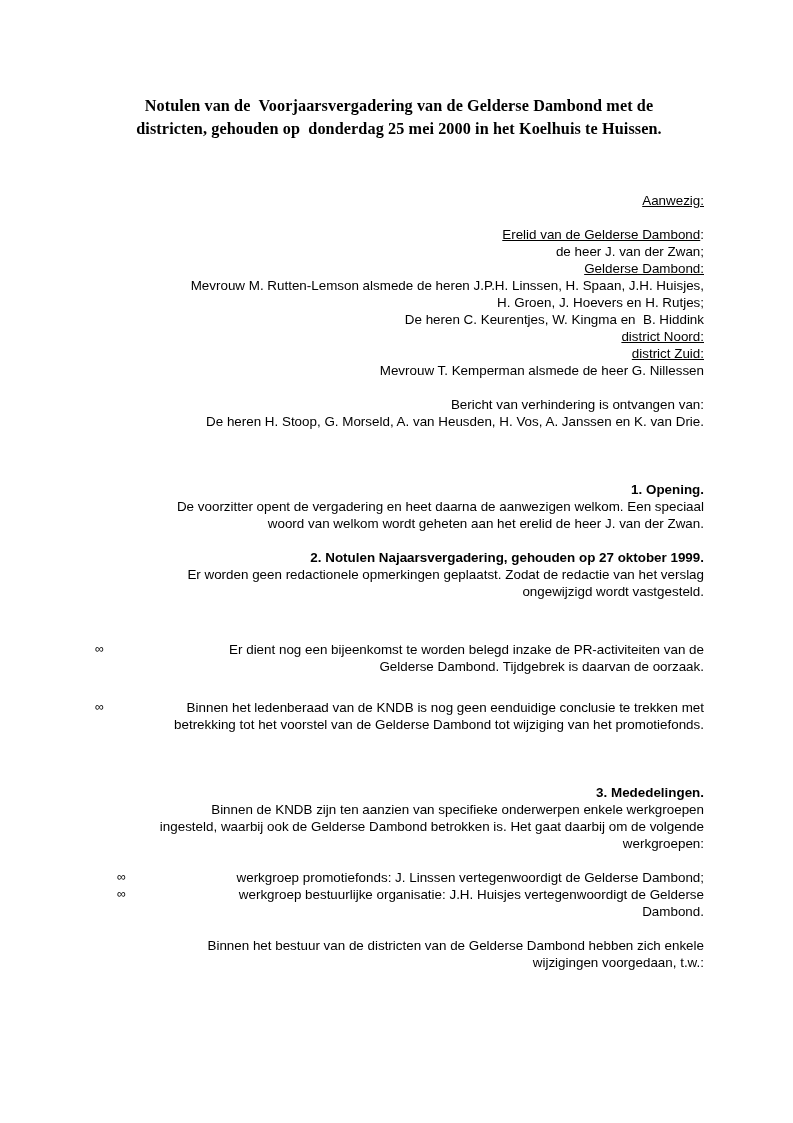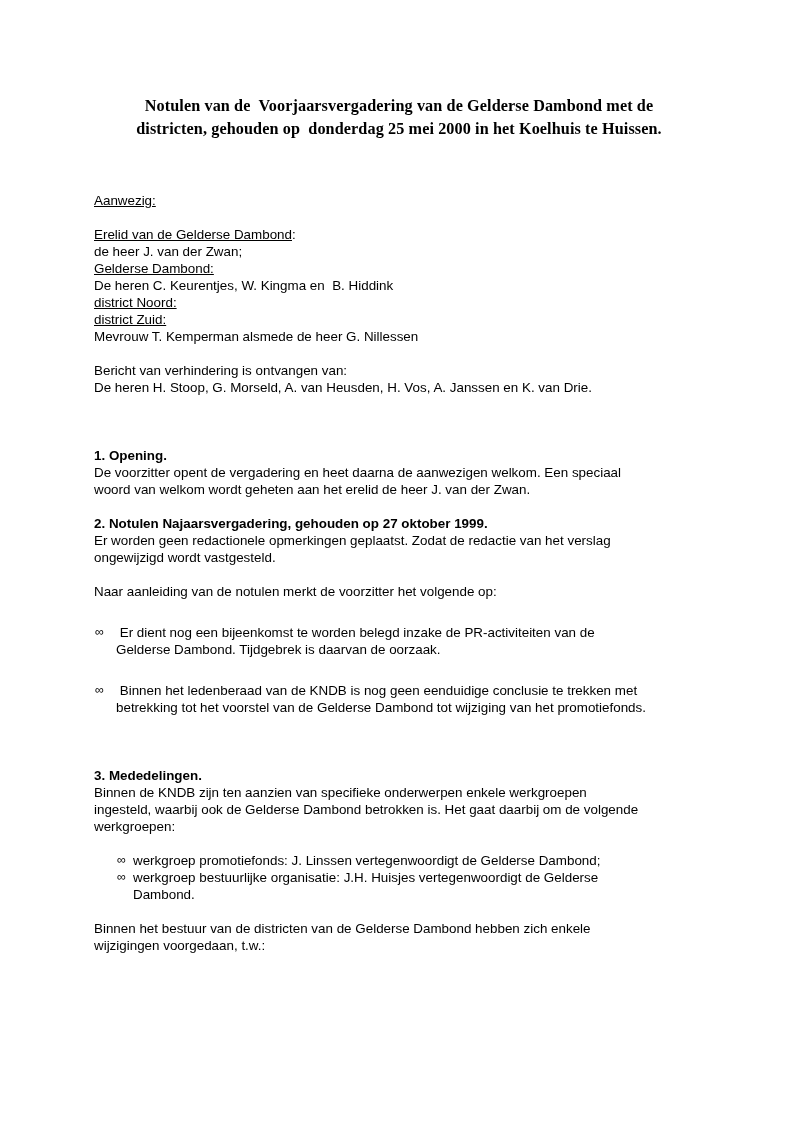--- a/index.html
+++ b/index.html
@@ -14,20 +14,21 @@
     box-sizing: border-box;
     width: 793px; height: 1123px;
     padding: 95px 89px 0 94px;
     background: #ffffff;
   }
   .blk {
     font-size: 13.4px;
     line-height: 17px;
     white-space: pre-wrap;
     margin: 0;
+    text-align: right;
   }
   .title {
     font-family: "Liberation Serif", serif;
     font-weight: bold;
     font-size: 16.2px;
     line-height: 23px;
     text-align: center;
     letter-spacing: 0.1px;
   }
   .heading { font-weight: bold; }
@@ -59,39 +60,40 @@
       <div class="blk title">Notulen van de  Voorjaarsvergadering van de Gelderse Dambond met de
 districten, gehouden op  donderdag 25 mei 2000 in het Koelhuis te Huissen.</div>
       <div class="blk blank"></div>
       <div class="blk blank"></div>
       <div class="blk blank"></div>
       <div class="blk label"><span class="u">Aanwezig:</span><span></span></div>
       <div class="blk blank"></div>
       <div class="blk label"><span class="u">Erelid van de Gelderse Dambond</span><span>:</span></div>
       <div class="blk para">de heer J. van der Zwan;</div>
       <div class="blk label"><span class="u">Gelderse Dambond:</span><span></span></div>
+      <div class="blk para">Mevrouw M. Rutten-Lemson alsmede de heren J.P.H. Linssen, H. Spaan, J.H. Huisjes,
+H. Groen, J. Hoevers en H. Rutjes;</div>
       <div class="blk para">De heren C. Keurentjes, W. Kingma en  B. Hiddink</div>
       <div class="blk label"><span class="u">district Noord:</span><span></span></div>
       <div class="blk label"><span class="u">district Zuid:</span><span></span></div>
       <div class="blk para">Mevrouw T. Kemperman alsmede de heer G. Nillessen</div>
       <div class="blk blank"></div>
       <div class="blk para">Bericht van verhindering is ontvangen van:</div>
       <div class="blk para">De heren H. Stoop, G. Morseld, A. van Heusden, H. Vos, A. Janssen en K. van Drie.</div>
       <div class="blk blank"></div>
       <div class="blk blank"></div>
       <div class="blk blank"></div>
       <div class="blk heading">1. Opening.</div>
       <div class="blk para">De voorzitter opent de vergadering en heet daarna de aanwezigen welkom. Een speciaal
 woord van welkom wordt geheten aan het erelid de heer J. van der Zwan.</div>
       <div class="blk blank"></div>
       <div class="blk heading">2. Notulen Najaarsvergadering, gehouden op 27 oktober 1999.</div>
       <div class="blk para">Er worden geen redactionele opmerkingen geplaatst. Zodat de redactie van het verslag
 ongewijzigd wordt vastgesteld.</div>
       <div class="blk blank"></div>
-      <div class="blk para">Naar aanleiding van de notulen merkt de voorzitter het volgende op:</div>
       <div class="blk blank"></div>
       <div class="blk bullet"><span class="marker">∞</span><span> Er dient nog een bijeenkomst te worden belegd inzake de PR-activiteiten van de
 Gelderse Dambond. Tijdgebrek is daarvan de oorzaak.</span></div>
       <div class="blk blank"></div>
       <div class="blk bullet"><span class="marker">∞</span><span> Binnen het ledenberaad van de KNDB is nog geen eenduidige conclusie te trekken met
 betrekking tot het voorstel van de Gelderse Dambond tot wijziging van het promotiefonds.</span></div>
       <div class="blk blank"></div>
       <div class="blk blank"></div>
       <div class="blk blank"></div>
       <div class="blk heading">3. Mededelingen.</div>

